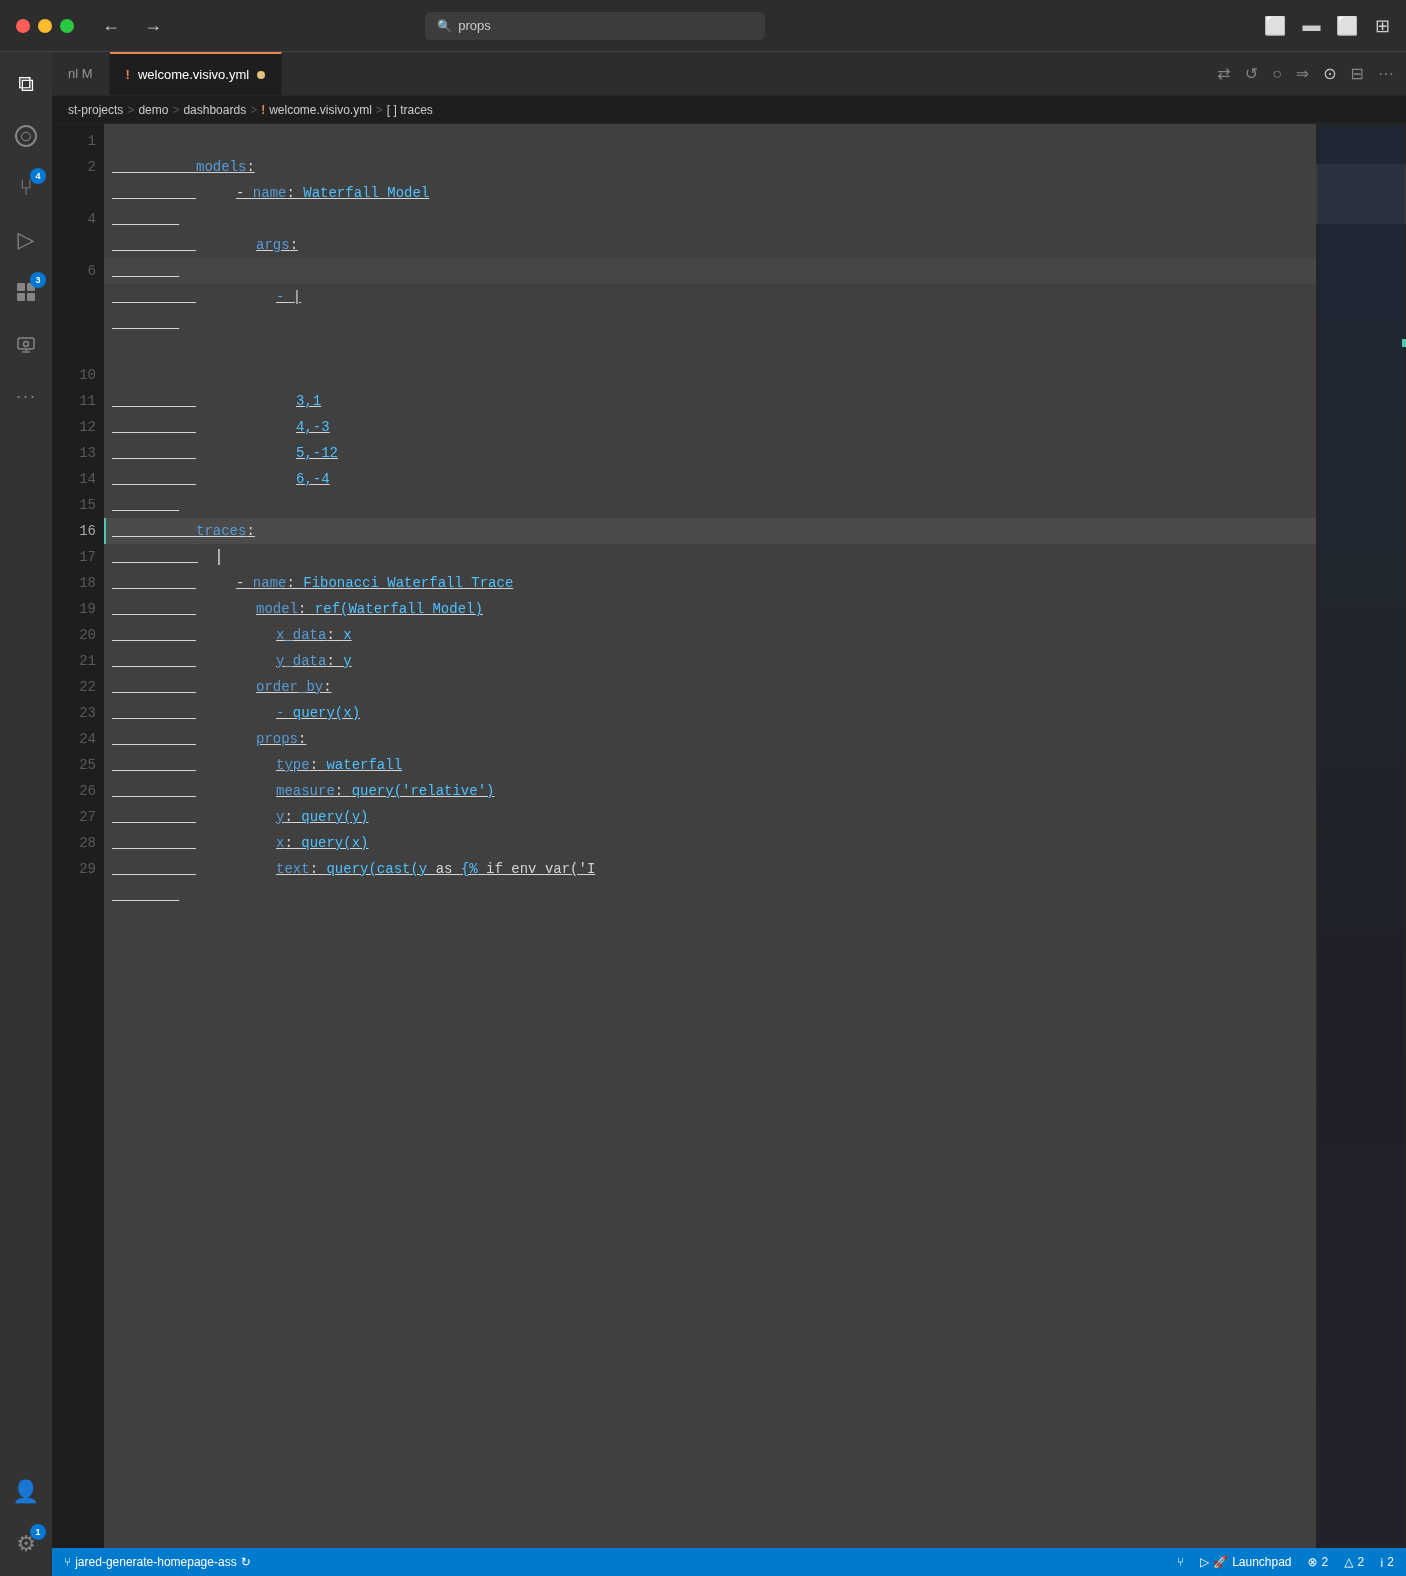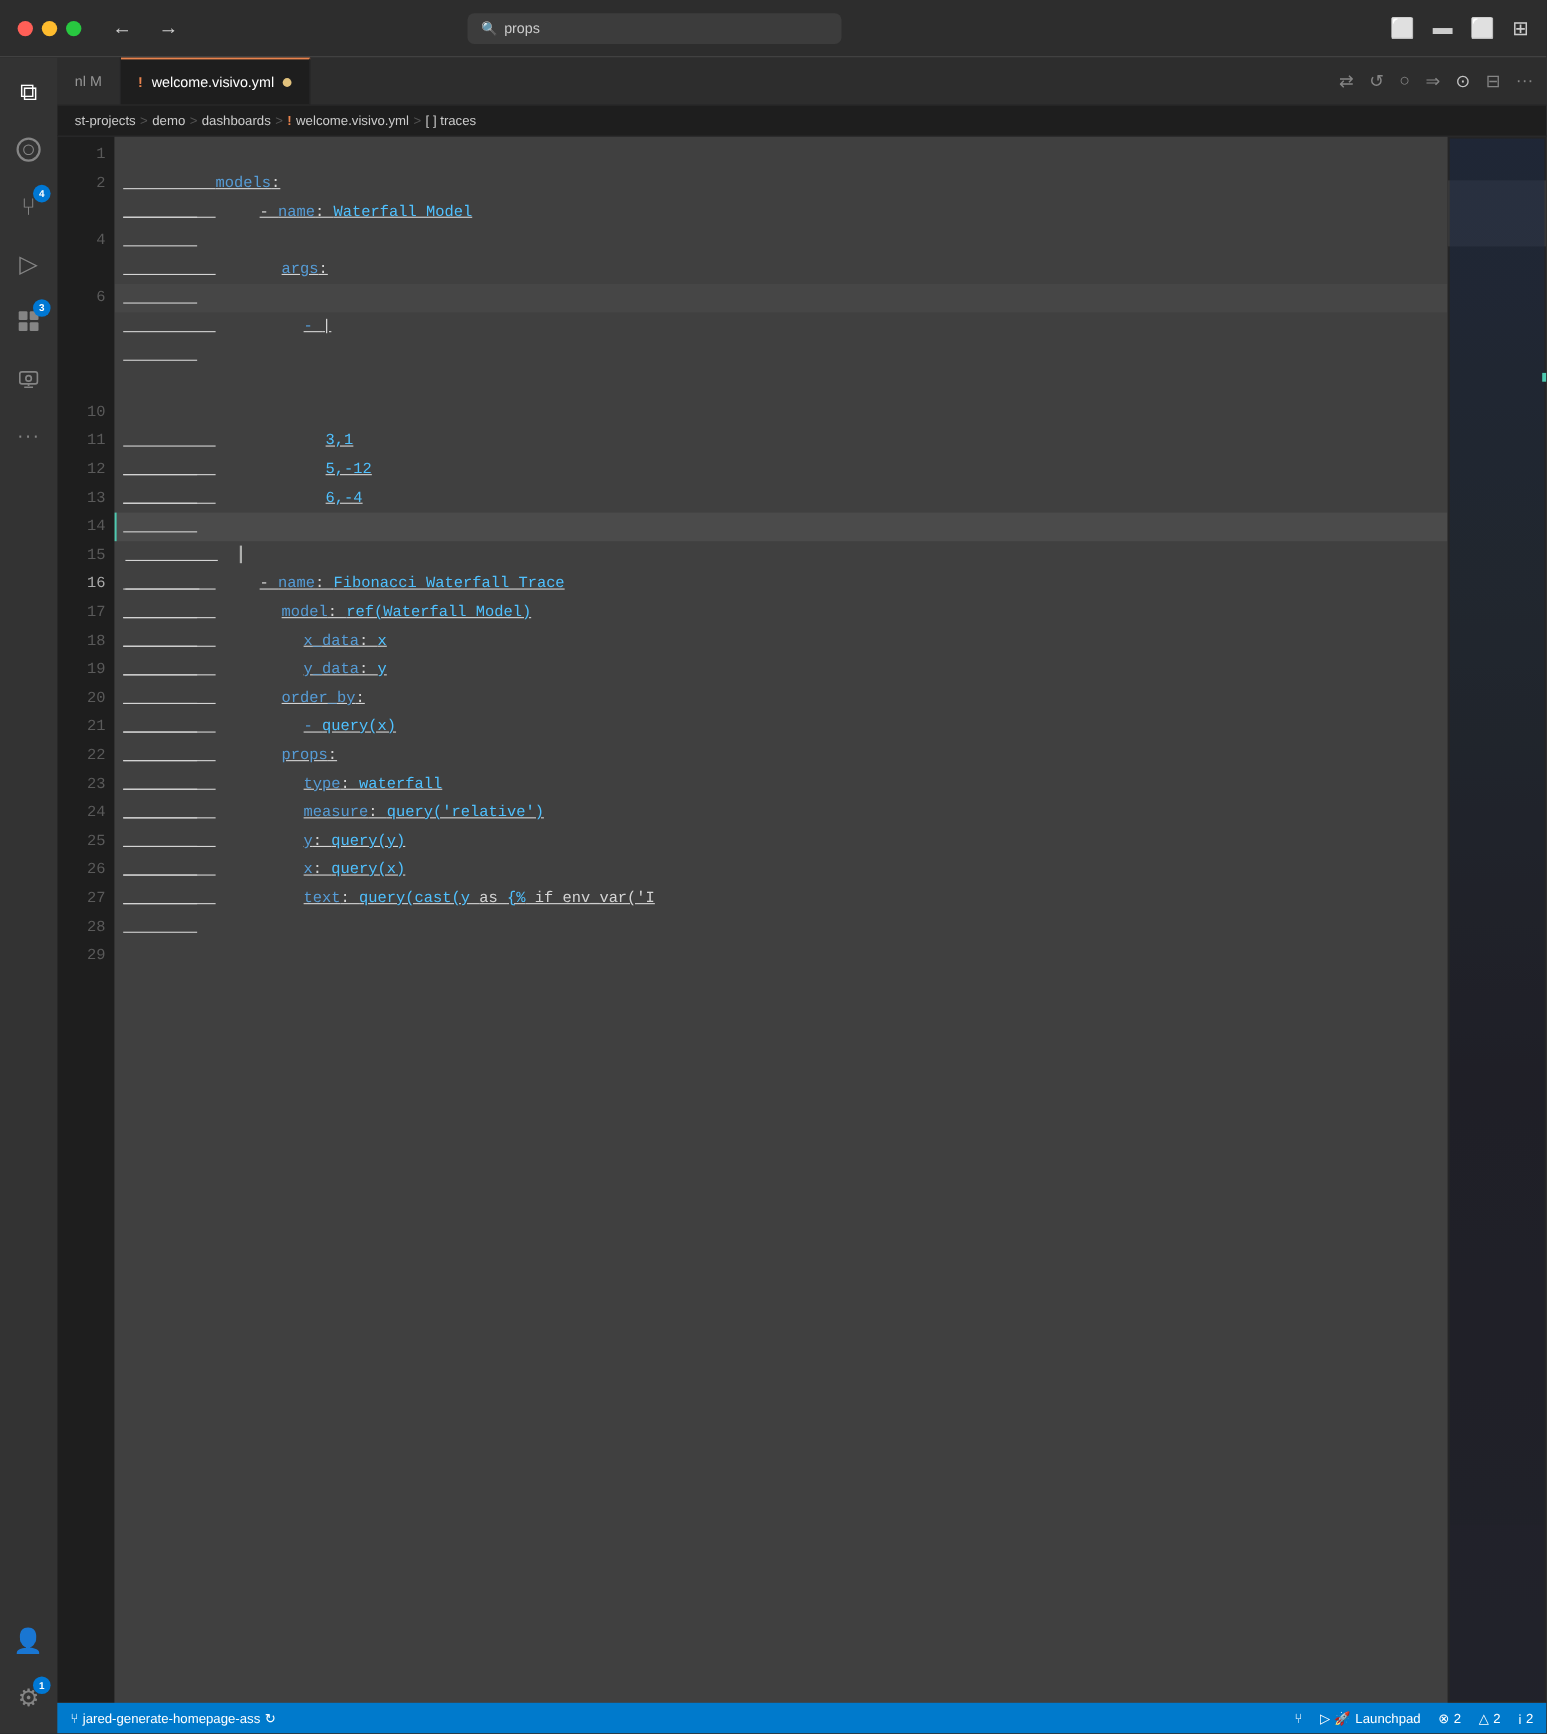--- a/index.html
+++ b/index.html
@@ -475,26 +475,32 @@
         <div class="code-line" style="background:rgba(255,255,255,0.03);">
           <span style="display:inline-block;width:80px;"></span><span class="punc" style="color:#569cd6;">- </span><span style="color:#d4d4d4;">|</span>
         </div>
         <div class="code-line"></div>
         <div class="code-line"></div>
         <div class="code-line"></div>
         <div class="code-line">
           <span style="display:inline-block;width:100px;"></span><span class="yaml-val-blue">3,1</span>
         </div>
         <div class="code-line">
+          <span style="display:inline-block;width:100px;"></span><span class="yaml-val-blue">4,-3</span>
+        </div>
+        <div class="code-line">
           <span style="display:inline-block;width:100px;"></span><span class="yaml-val-blue">5,-12</span>
         </div>
         <div class="code-line">
           <span style="display:inline-block;width:100px;"></span><span class="yaml-val-blue">6,-4</span>
         </div>
         <div class="code-line"></div>
+        <div class="code-line">
+          <span class="yaml-key">traces</span><span class="punc">:</span>
+        </div>
         <div class="code-line line-16-highlight" style="background:rgba(255,255,255,0.06); border-left: 2px solid #4ec9b0;">
           <span style="display:inline-block;width:20px;"></span><span class="cursor"></span>
         </div>
         <div class="code-line">
           <span style="display:inline-block;width:20px;"></span><span style="display:inline-block;width:20px;"></span><span class="punc">- </span><span class="yaml-key">name</span><span class="punc">: </span><span class="yaml-val-blue">Fibonacci Waterfall Trace</span>
         </div>
         <div class="code-line">
           <span style="display:inline-block;width:60px;"></span><span class="yaml-key">model</span><span class="punc">: </span><span class="yaml-val-blue">ref(Waterfall Model)</span>
         </div>
         <div class="code-line">

